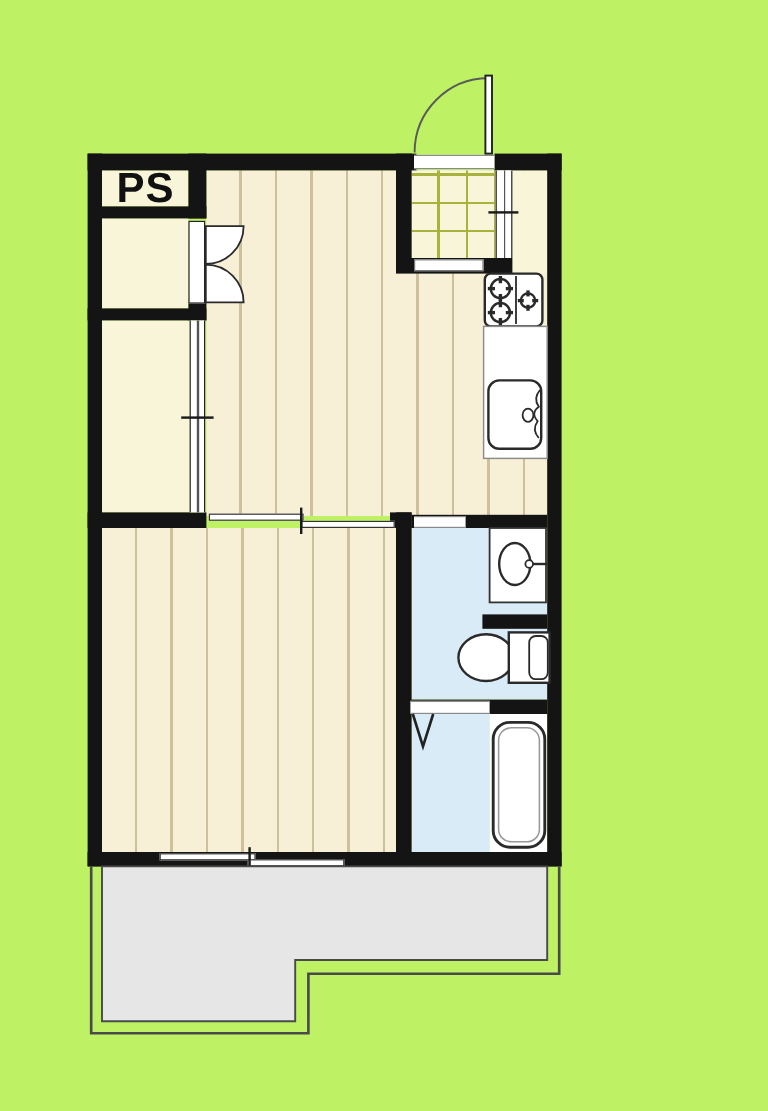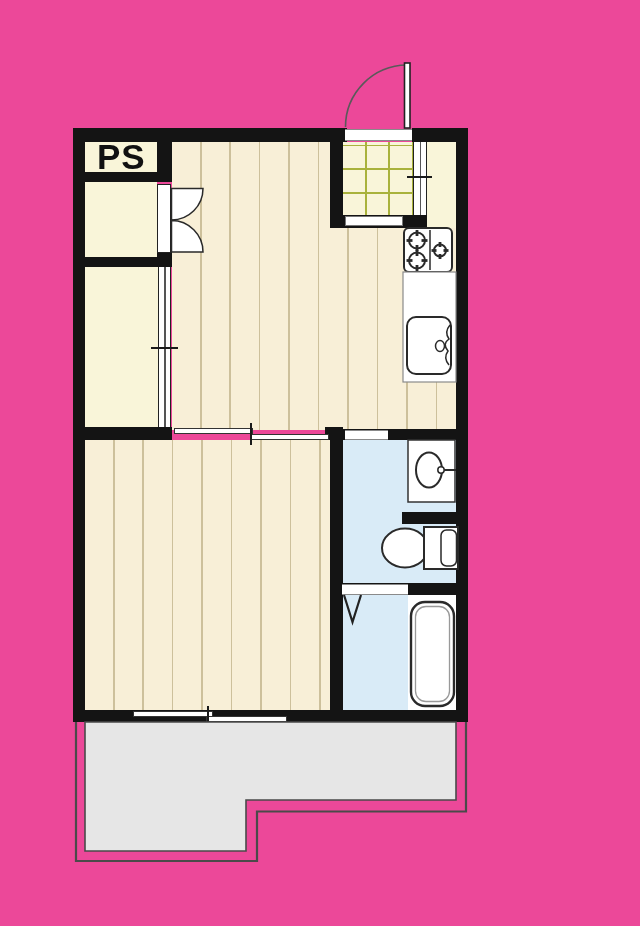--- a/index.html
+++ b/index.html
@@ -1,16 +1,16 @@
 <!DOCTYPE html>
 <html style="--wall: #141414; --floor: #f8efd7; --floor-line: #cdc09b; --closet: #f9f5d9; --tile-line: #a9b23c; --water: #d9ebf7; --balcony: #e6e6e6; --balcony-line: #4a4a4a; --fixture-stroke: #2a2a2a;"><head>
 <meta charset="utf-8">
 <style>
   html,body{margin:0;padding:0;background:#fff;}
-  .plan{position:relative;width:640px;height:926px;background:#ec4899;overflow:hidden;
+  .plan{position:relative;width:640px;height:926px;background:#bef264;overflow:hidden;
         font-family:"Liberation Sans",sans-serif;}
   .wall{position:absolute;background:var(--wall,#141414);}
   .room{position:absolute;}
   .closet{background:var(--closet,#f9f5d9);}
   .floor{background:repeating-linear-gradient(90deg,var(--floor,#f8efd7) 0 27.5px,var(--floor-line,#cdc09b) 27.5px 29.5px);}
   .tiles{background-color:var(--closet,#f9f5d9);
          background-image:repeating-linear-gradient(90deg,transparent 0 21.5px,var(--tile-line,#a9b23c) 21.5px 23.5px),
                           repeating-linear-gradient(0deg,transparent 0 21.5px,var(--tile-line,#a9b23c) 21.5px 23.5px);}
   .water{background:var(--water,#d9ebf7);}
   .whitezone{background:#fff;}

